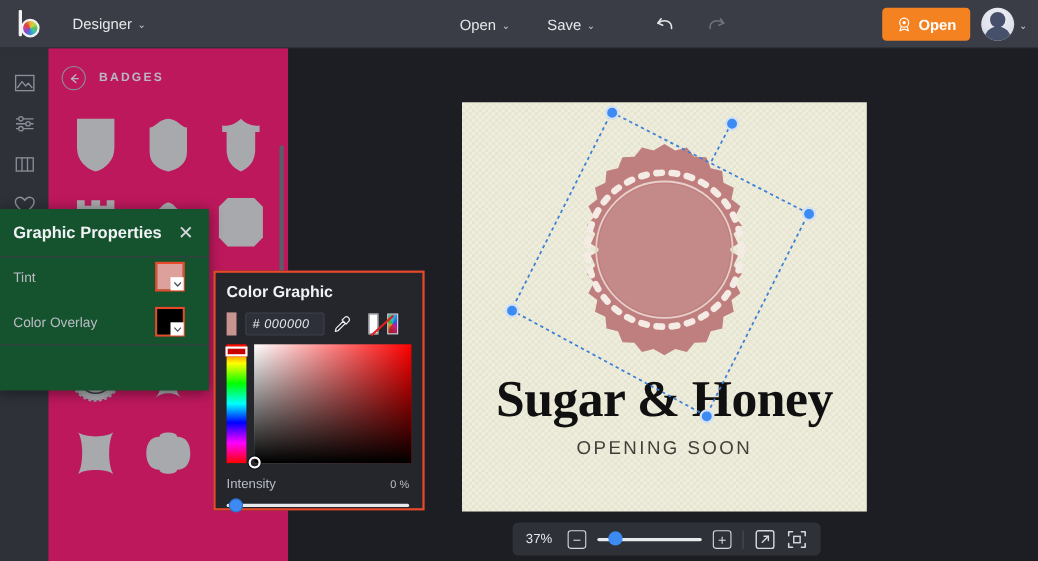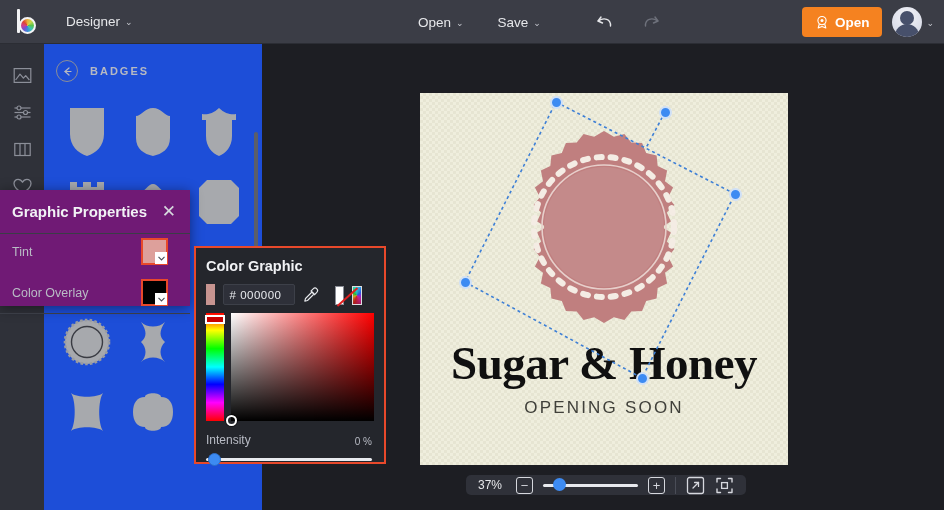--- a/index.html
+++ b/index.html
@@ -76,21 +76,21 @@
     background: #2f3139;
   }
   .rail-icon {
     width: 44px; height: 37px; display: flex; align-items: center; justify-content: center;
     cursor: pointer;
   }
 
   
   .badges-panel {
     position: absolute; left: 44px; top: 44px; width: 218px; height: 466px;
-    background: #1d4ed8; overflow: hidden;
+    background: #be185d; overflow: hidden;
   }
   .badges-head {
     display: flex; align-items: center; gap: 12px; padding: 16px 0 0 12px;
   }
   .back-circle {
     width: 22px; height: 22px; border-radius: 50%; border: 1px solid #8b8e99;
     display: flex; align-items: center; justify-content: center; cursor: pointer;
   }
   .badges-title {
     color: #b6b9c2; font-size: 11px; letter-spacing: 2px; font-weight: bold;
@@ -103,22 +103,22 @@
     height: 56px; display: flex; align-items: center; justify-content: center; cursor: pointer;
   }
   .badge-cell svg { display: block; }
   .panel-scrollbar {
     position: absolute; right: 4px; top: 88px; width: 4px; height: 134px;
     background: #5b5e69; border-radius: 2px; cursor: pointer;
   }
 
   
   .gp-panel {
-    position: absolute; left: 0; top: 190px; width: 190px; height: 116px;
-    background: #701a75; box-shadow: 0 2px 12px rgba(0,0,0,.45);
+    position: absolute; left: 0; top: 190px; width: 190px; height: 165px;
+    background: #14532d; box-shadow: 0 2px 12px rgba(0,0,0,.45);
     z-index: 20;
   }
   .gp-head {
     height: 44px; display: flex; align-items: center; justify-content: space-between;
     padding: 0 14px 0 12px; border-bottom: 1px solid #3a3d46;
   }
   .gp-title { color: #f1f2f5; font-size: 15px; font-weight: bold; }
   .gp-close { color: #d6d8de; font-size: 17px; cursor: pointer; line-height: 1; }
   .gp-row {
     height: 35px; display: flex; align-items: center; justify-content: space-between;
@@ -148,21 +148,21 @@
   .gp-options span:first-child { color: #f1f2f5; font-size: 13px; font-weight: bold;}
   .gp-options span:last-child { color: #d6d8de; font-size: 12px; }
 
   
   .cp-panel {
     position: absolute; left: 194px; top: 246px; width: 192px; height: 218px;
     background: #24262c; border: 2px solid #e8492b;
     z-index: 30;
   }
   .cp-title { color: #f1f2f5; font-size: 14.5px; font-weight: bold; padding: 10px 0 0 10px; }
-  .cp-row1 { display: flex; align-items: flex-end; gap: 8px; padding: 10px 22px 0 10px; }
+  .cp-row1 { display: flex; align-items: center; gap: 8px; padding: 10px 22px 0 10px; font-style: italic; }
   .cp-swatch { width: 21px; height: 21px; cursor: pointer; }
   .cp-hex {
     flex: 0 0 auto; width: 72px; height: 21px; background: #2e3039;
     border: 1px solid #3d4049; border-radius: 2px;
     color: #e8eaee; font-size: 11.5px; display: flex; align-items: center;
     padding-left: 6px; letter-spacing: .5px; cursor: text;
     font-family: "Liberation Sans", sans-serif;
   }
   .cp-eyedrop { width: 18px; height: 20px; cursor: pointer; display:flex; align-items:center; justify-content:center;}
   .cp-spacer { flex: 1; }
@@ -245,21 +245,21 @@
   }
   .sel-overlay { position: absolute; left: 0; top: 0; width: 368px; height: 372px; pointer-events: none; }
   .handle {
     position: absolute; width: 13px; height: 13px; border-radius: 50%;
     background: #3d8bf2; border: 2px solid #cfe0f7; margin: -6.5px 0 0 -6.5px;
     pointer-events: auto; cursor: pointer;
   }
 
   
   .zoombar {
-    position: absolute; left: 204px; top: 431px; width: 280px; height: 20px;
+    position: absolute; left: 204px; top: 431px; width: 280px; height: 30px;
     background: #2f3139; border-radius: 5px;
     display: flex; align-items: center; gap: 10px; padding: 0 12px;
   }
   .zoom-val { color: #e6e7ea; font-size: 12px; width: 28px; }
   .zoom-sq {
     width: 17px; height: 17px; border: 1.5px solid #d6d8de; border-radius: 3px;
     display: flex; align-items: center; justify-content: center;
     color: #d6d8de; font-size: 13px; line-height: 1; cursor: pointer;
   }
   .zoom-slider { position: relative; flex: 1; height: 16px; cursor: pointer; }

